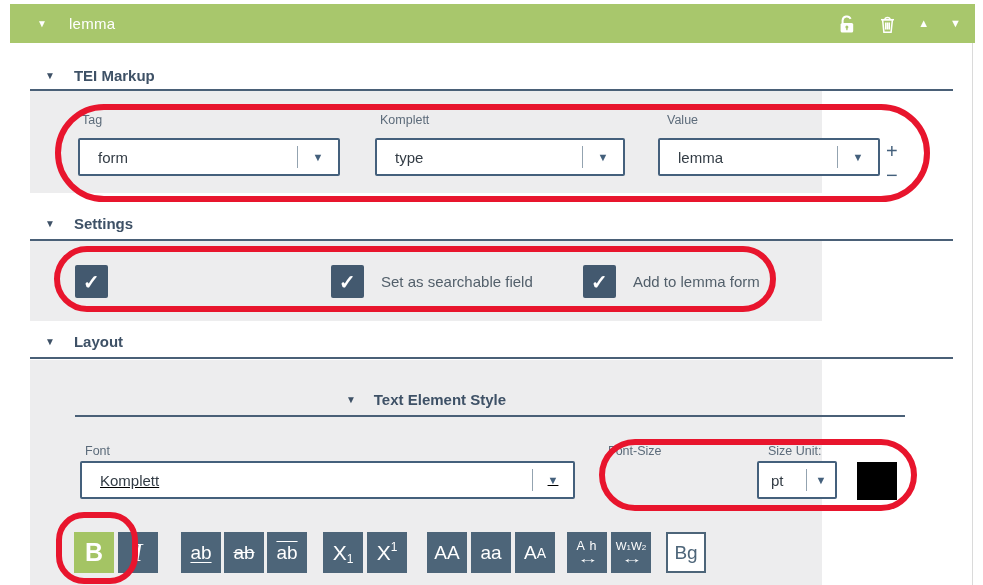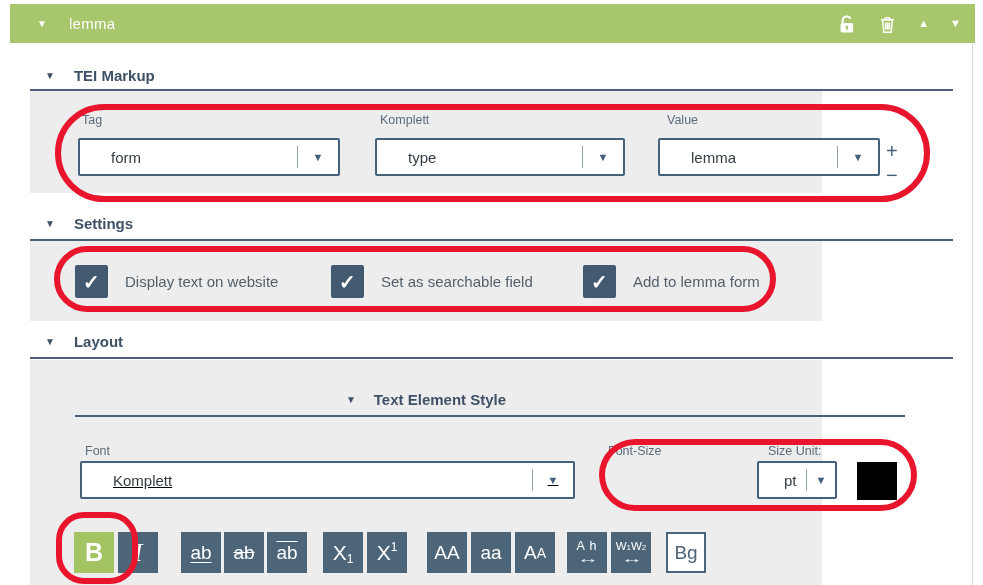--- a/index.html
+++ b/index.html
@@ -19,21 +19,21 @@
   
   .sec-head{position:absolute;left:45px;display:flex;align-items:center;gap:19px;}
   .sec-tri{font-size:10px;color:#3e5166;cursor:pointer;line-height:1;}
   .sec-ttl{font-size:15px;font-weight:bold;color:#3e5166;}
   .rule{position:absolute;left:30px;width:923px;height:2px;background:#4a6077;}
   .panel{position:absolute;left:30px;width:792px;background:#ededee;}
   
   .fld-label{position:absolute;font-size:12.5px;color:#5c6b7a;}
   .sel{position:absolute;height:38px;background:#fff;border:2px solid #44607c;border-radius:2px;
        display:flex;align-items:center;box-sizing:border-box;cursor:pointer;}
-  .sel .val{font-size:15px;color:#333c45;padding-left:18px;flex:1;white-space:nowrap;margin-left:13px;}
+  .sel .val{font-size:15px;color:#333c45;padding-left:18px;flex:1;white-space:nowrap;}
   .sel .div{width:1px;align-self:stretch;margin:6px 0;background:#93a3b0;}
   .sel .arr{width:40px;text-align:center;color:#44607c;font-size:11px;}
   .sel .arr.narrow{width:28px;}
   .spinner{width:24px;height:28px;background:#ebebeb;border:1px dotted #b0b0b0;border-radius:3px;
            margin-right:5px;display:flex;flex-direction:column;align-items:center;justify-content:center;
            gap:2px;color:#4b6379;font-size:7px;line-height:1;cursor:pointer;}
   .pm{position:absolute;color:#44607c;font-size:20px;line-height:1;cursor:pointer;}
   .swatch{position:absolute;width:40px;height:38px;cursor:pointer;}
   
   .chk-row{position:absolute;display:flex;align-items:center;}
@@ -128,21 +128,20 @@
 
   <div class="sec-head" style="top:215px;">
     <span class="sec-tri">▼</span>
     <span class="sec-ttl">Settings</span>
   </div>
   <div class="rule" style="top:239px;"></div>
 
   <div class="panel" style="top:241px;height:80px;">
     <div class="chk-row" style="left:45px;top:24px;">
       <span class="chk">✓</span>
-      <span class="chk-lbl">Display text on website</span>
     </div>
     <div class="chk-row" style="left:301px;top:24px;">
       <span class="chk">✓</span>
       <span class="chk-lbl">Set as searchable field</span>
     </div>
     <div class="chk-row" style="left:553px;top:24px;">
       <span class="chk">✓</span>
       <span class="chk-lbl">Add to lemma form</span>
     </div>
   </div>

